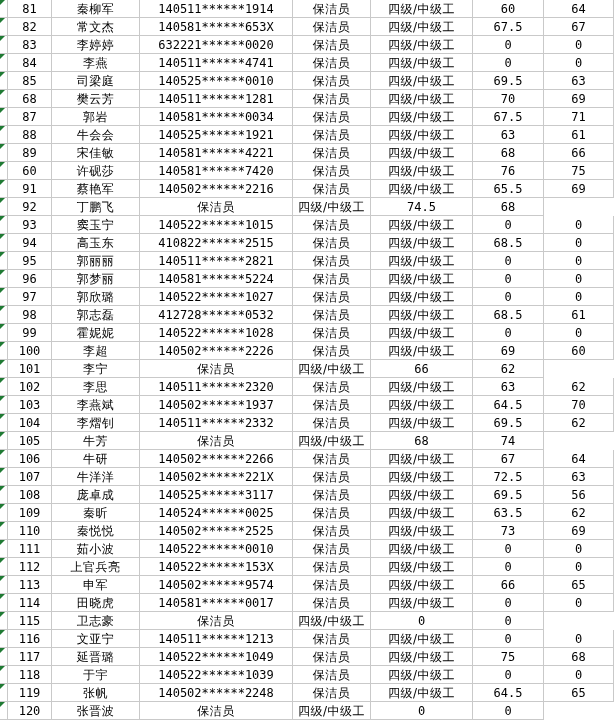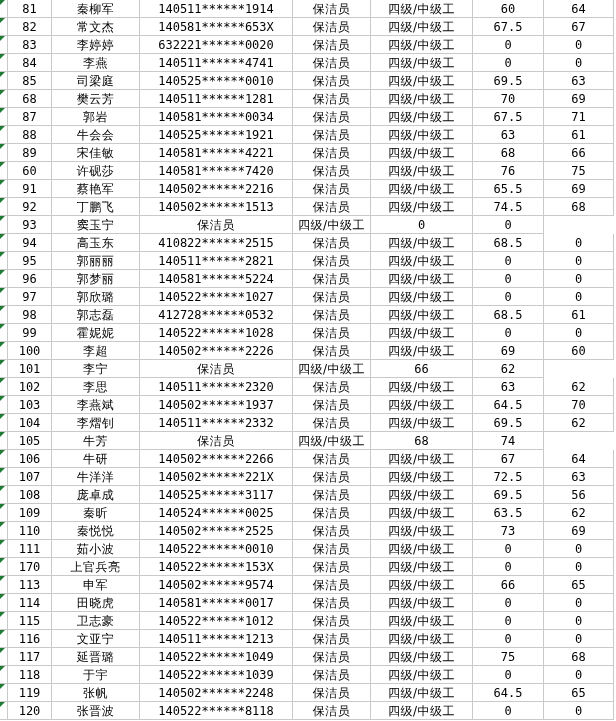--- a/index.html
+++ b/index.html
@@ -177,32 +177,32 @@
         <div class="cell c5">四级/中级工</div>
         <div class="cell c6">65.5</div>
         <div class="cell c7">69</div>
       </div>
       <div class="row">
         <div class="cell c0">
           <span class="tri"></span>
         </div>
         <div class="cell c1">92</div>
         <div class="cell c2">丁鹏飞</div>
-        <div class="cell c3">140502******1513</div>
         <div class="cell c4">保洁员</div>
         <div class="cell c5">四级/中级工</div>
         <div class="cell c6">74.5</div>
         <div class="cell c7">68</div>
       </div>
       <div class="row">
         <div class="cell c0">
           <span class="tri"></span>
         </div>
         <div class="cell c1">93</div>
         <div class="cell c2">窦玉宁</div>
+        <div class="cell c3">140522******1015</div>
         <div class="cell c4">保洁员</div>
         <div class="cell c5">四级/中级工</div>
         <div class="cell c6">0</div>
         <div class="cell c7">0</div>
       </div>
       <div class="row">
         <div class="cell c0">
           <span class="tri"></span>
         </div>
         <div class="cell c1">94</div>
@@ -412,21 +412,21 @@
         <div class="cell c3">140522******0010</div>
         <div class="cell c4">保洁员</div>
         <div class="cell c5">四级/中级工</div>
         <div class="cell c6">0</div>
         <div class="cell c7">0</div>
       </div>
       <div class="row">
         <div class="cell c0">
           <span class="tri"></span>
         </div>
-        <div class="cell c1">170</div>
+        <div class="cell c1">112</div>
         <div class="cell c2">上官兵亮</div>
         <div class="cell c3">140522******153X</div>
         <div class="cell c4">保洁员</div>
         <div class="cell c5">四级/中级工</div>
         <div class="cell c6">0</div>
         <div class="cell c7">0</div>
       </div>
       <div class="row">
         <div class="cell c0">
           <span class="tri"></span>
@@ -450,21 +450,20 @@
         <div class="cell c5">四级/中级工</div>
         <div class="cell c6">0</div>
         <div class="cell c7">0</div>
       </div>
       <div class="row">
         <div class="cell c0">
           <span class="tri"></span>
         </div>
         <div class="cell c1">115</div>
         <div class="cell c2">卫志豪</div>
-        <div class="cell c3">140522******1012</div>
         <div class="cell c4">保洁员</div>
         <div class="cell c5">四级/中级工</div>
         <div class="cell c6">0</div>
         <div class="cell c7">0</div>
       </div>
       <div class="row">
         <div class="cell c0">
           <span class="tri"></span>
         </div>
         <div class="cell c1">116</div>
@@ -510,20 +509,19 @@
         <div class="cell c5">四级/中级工</div>
         <div class="cell c6">64.5</div>
         <div class="cell c7">65</div>
       </div>
       <div class="row">
         <div class="cell c0">
           <span class="tri"></span>
         </div>
         <div class="cell c1">120</div>
         <div class="cell c2">张晋波</div>
-        <div class="cell c3">140522******8118</div>
         <div class="cell c4">保洁员</div>
         <div class="cell c5">四级/中级工</div>
         <div class="cell c6">0</div>
         <div class="cell c7">0</div>
       </div>
     </div>
 </div>
 
 </body></html>

